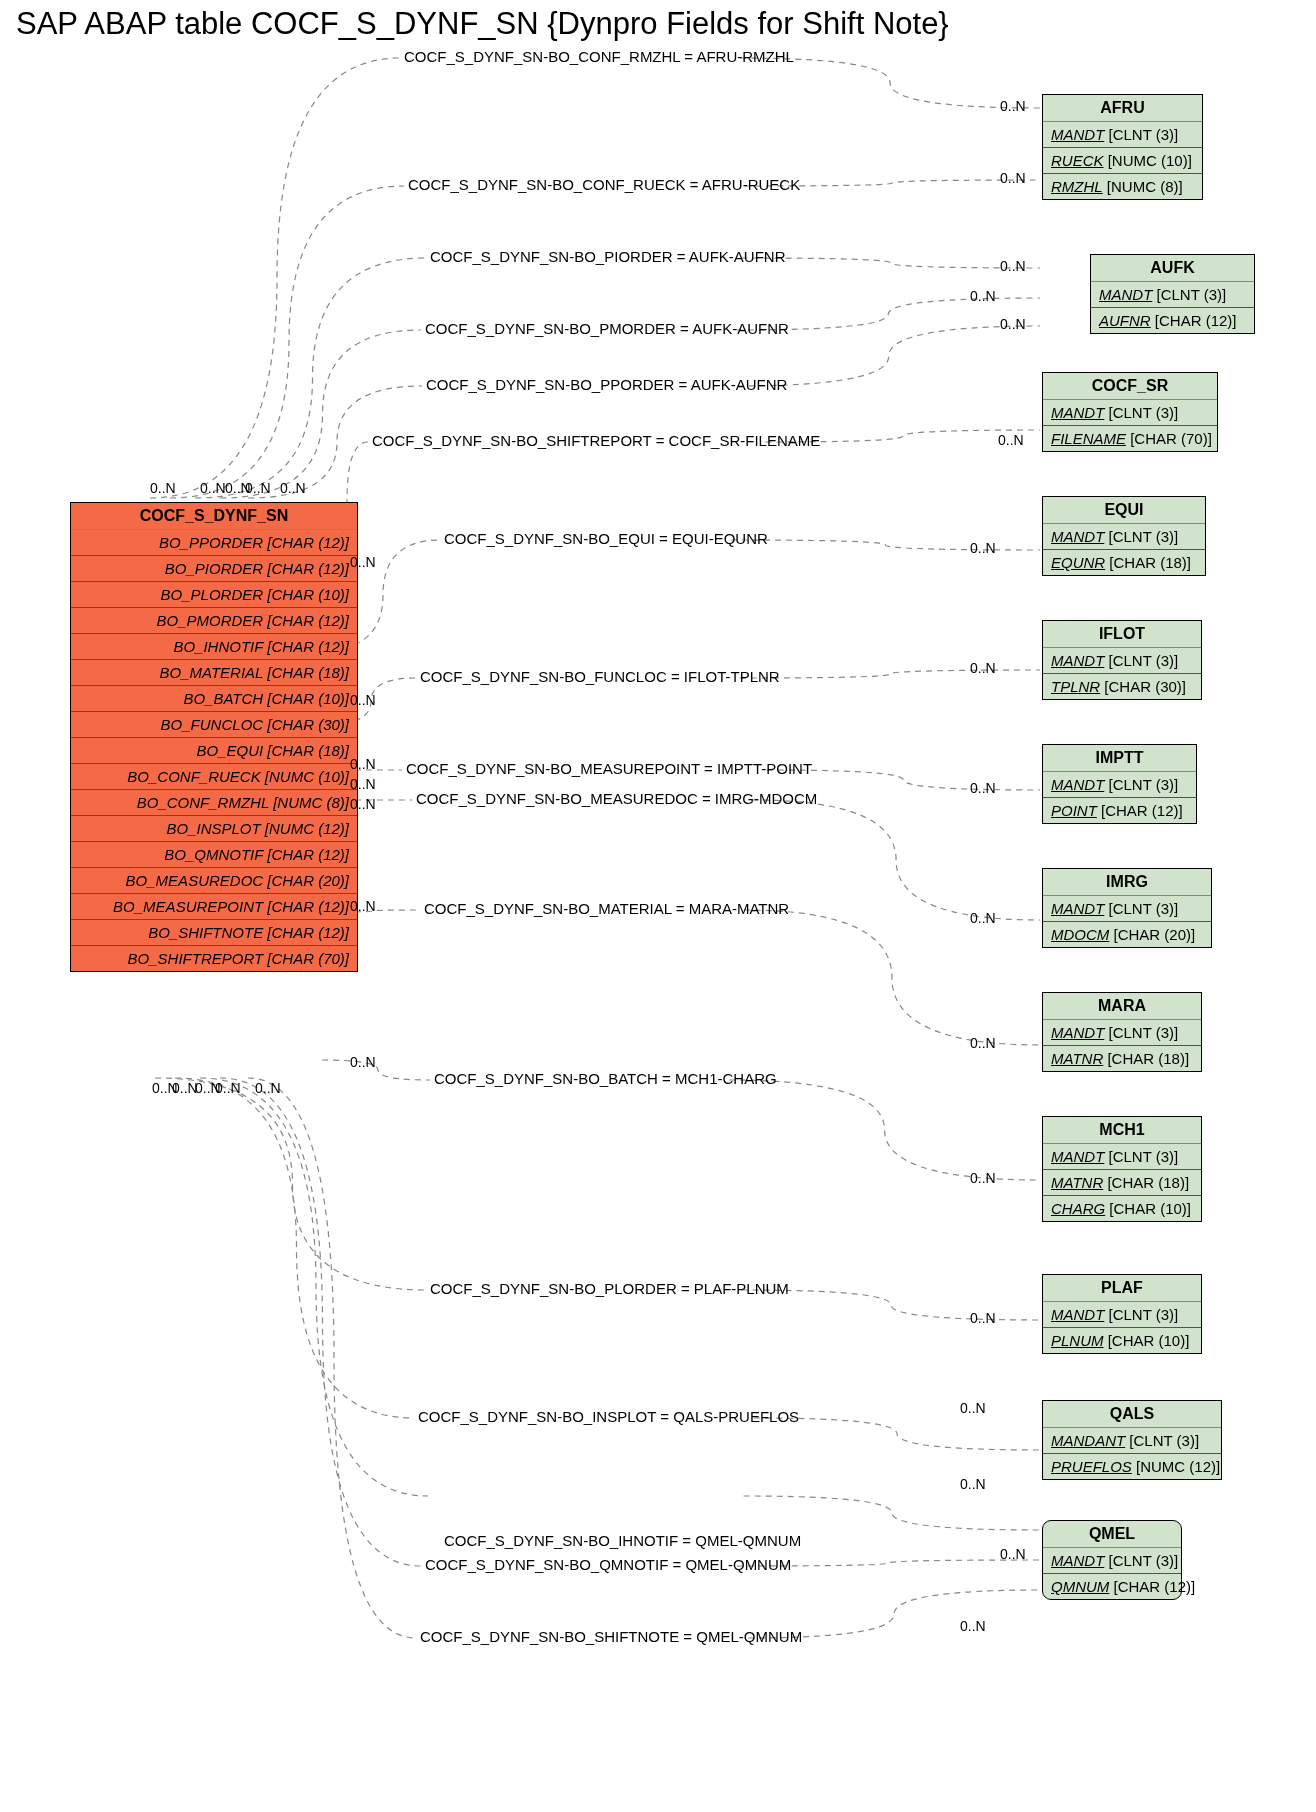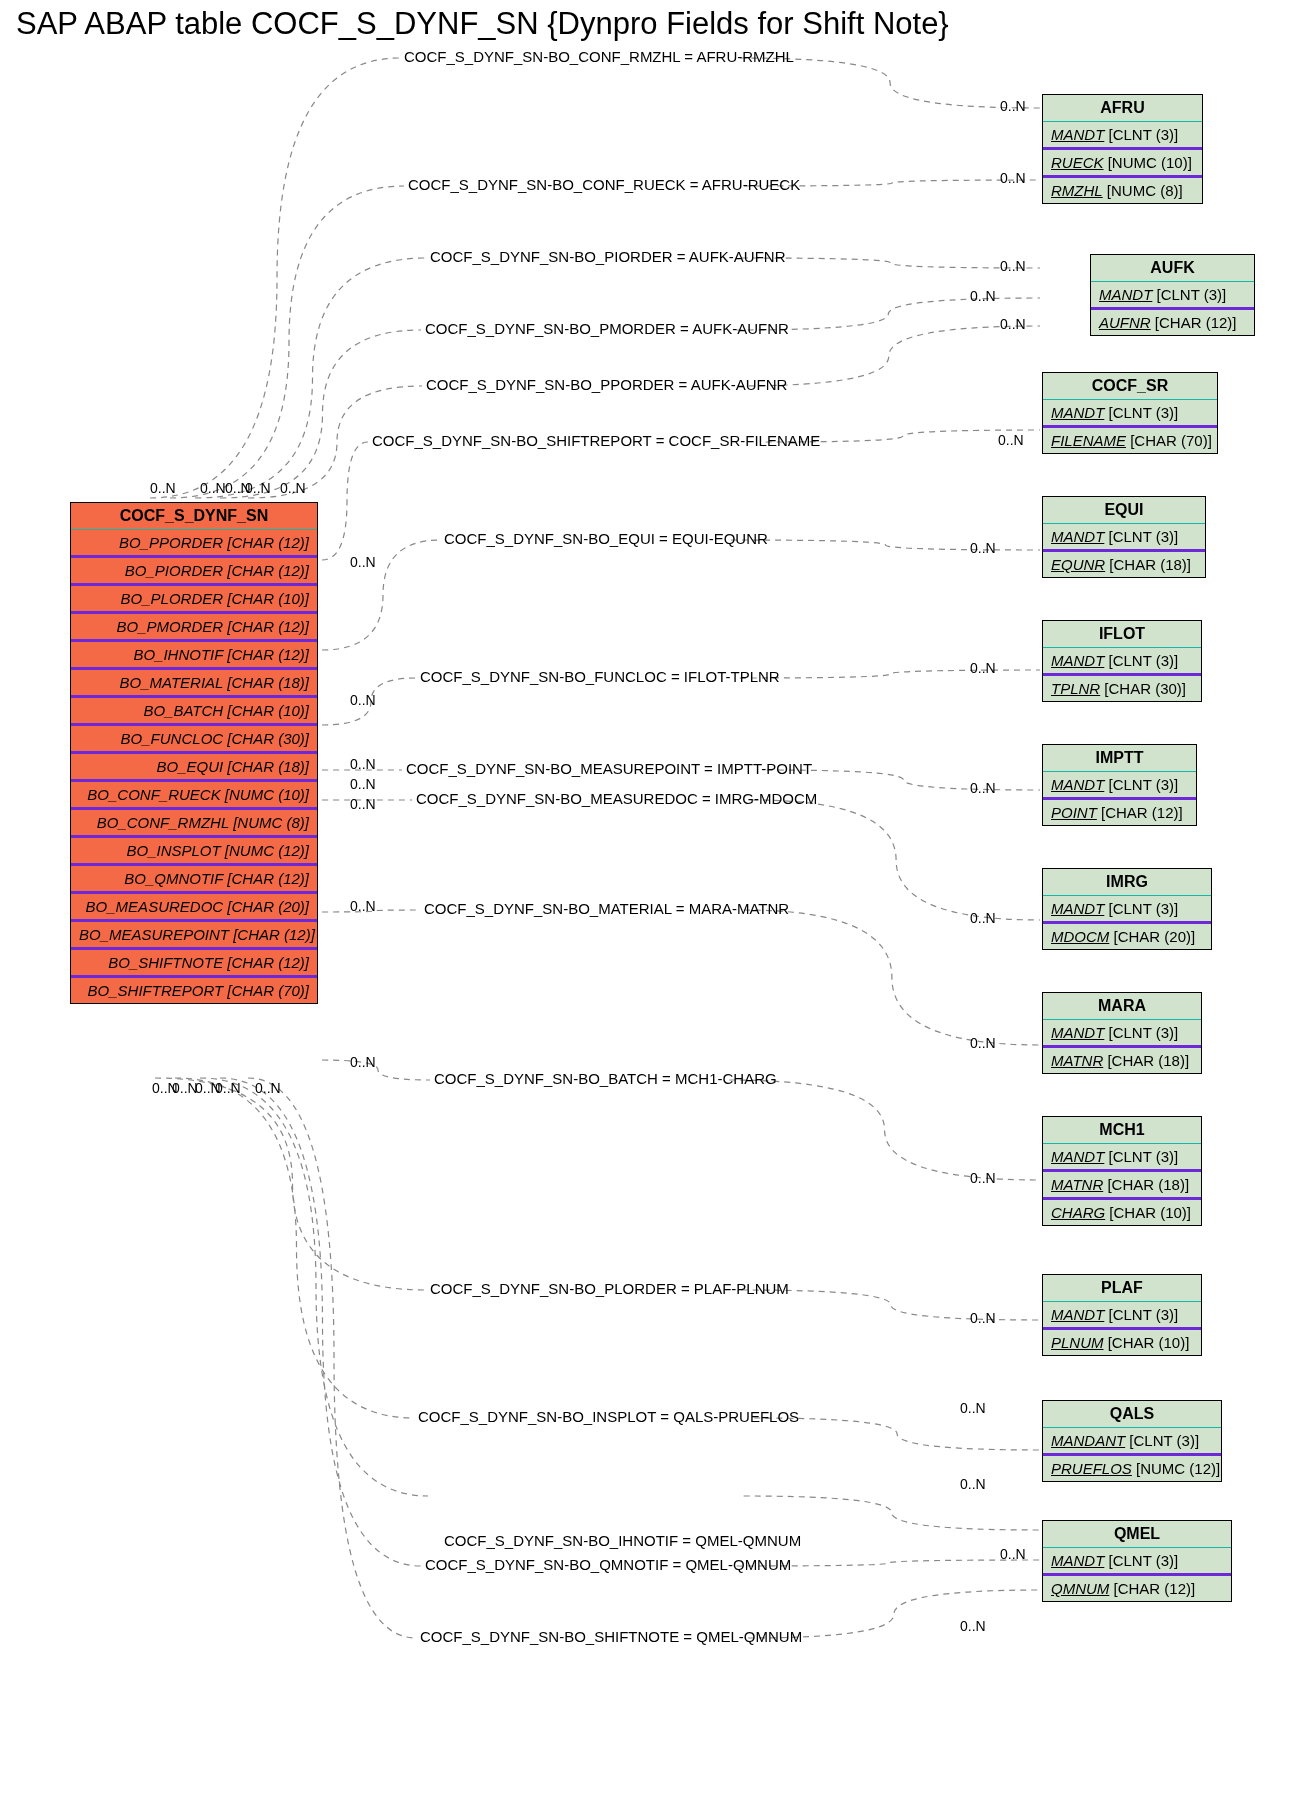--- a/index.html
+++ b/index.html
@@ -26,27 +26,27 @@
   }
   .entity .hdr {
     text-align: center;
     font-weight: bold;
     padding: 4px 6px;
     border-bottom: 1px solid #14b8a6;
     font-size: 16px;
   }
   .entity .row {
     padding: 4px 8px;
-    border-bottom: 3px solid #6d28d9;
+    border-bottom: 1px solid #6d28d9;
     font-size: 15px;
     white-space: nowrap;
   }
   .entity .row:last-child { border-bottom: none; }
   .entity .row .fld { font-style: italic; text-decoration: underline; }
-  .main { background: #f46a47; width: 248px; }
+  .main { background: #f46a47; width: 288px; }
   .main .row { font-style: italic; text-align: right; }
   .main .row .fld { font-style: italic; text-decoration: none; }
   .tgt { background: #d2e3cd; }
   .rel-label {
     position: absolute;
     font-size: 15px;
     color: #000;
     white-space: nowrap;
   }
   .card {
@@ -169,21 +169,21 @@
     <div class="entity tgt" style="left: 1042px; top: 1274px; width: 160px;">
       <div class="hdr">PLAF</div>
       <div class="row"><span class="fld">MANDT</span> [CLNT (3)]</div>
       <div class="row"><span class="fld">PLNUM</span> [CHAR (10)]</div>
     </div>
     <div class="entity tgt" style="left: 1042px; top: 1400px; width: 180px;">
       <div class="hdr">QALS</div>
       <div class="row"><span class="fld">MANDANT</span> [CLNT (3)]</div>
       <div class="row"><span class="fld">PRUEFLOS</span> [NUMC (12)]</div>
     </div>
-    <div class="entity tgt" style="left: 1042px; top: 1520px; width: 190px;">
+    <div class="entity tgt" style="left: 1042px; top: 1520px; width: 140px; border-radius: 9px;">
       <div class="hdr">QMEL</div>
       <div class="row"><span class="fld">MANDT</span> [CLNT (3)]</div>
       <div class="row"><span class="fld">QMNUM</span> [CHAR (12)]</div>
     </div>
   </div>
 <div id="labels">
     <div class="rel-label" style="left: 404px; top: 48px;">COCF_S_DYNF_SN-BO_CONF_RMZHL = AFRU-RMZHL</div>
     <div class="card" style="left: 1000px; top: 98px;">0..N</div>
     <div class="rel-label" style="left: 408px; top: 176px;">COCF_S_DYNF_SN-BO_CONF_RUECK = AFRU-RUECK</div>
     <div class="card" style="left: 1000px; top: 170px;">0..N</div>

